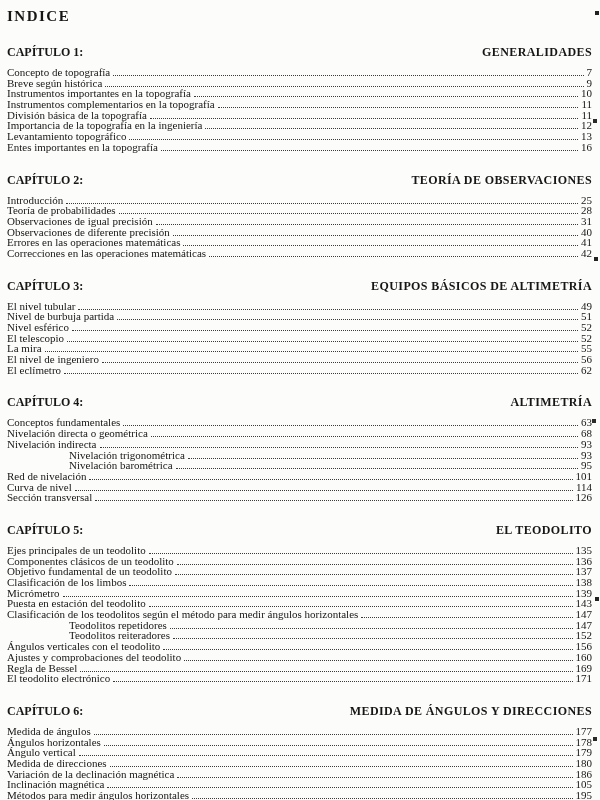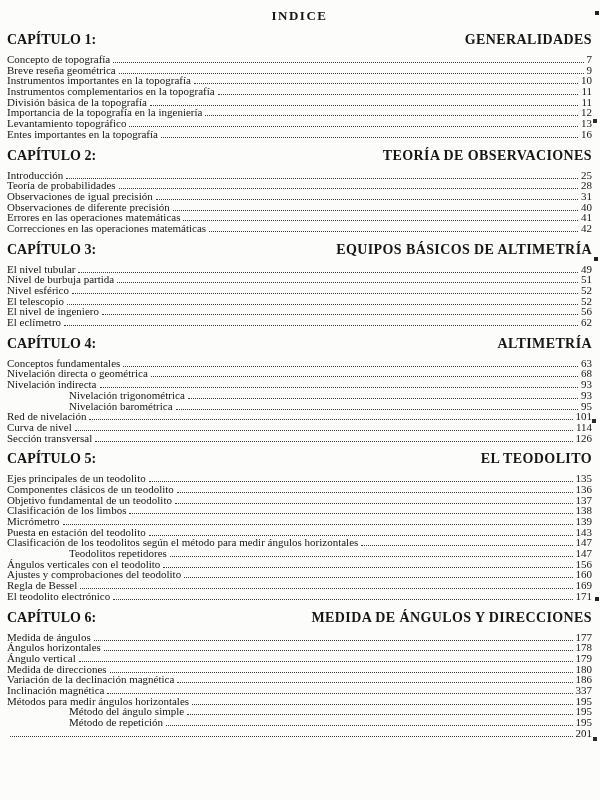--- a/index.html
+++ b/index.html
@@ -12,31 +12,31 @@
     overflow: hidden;
     position: relative;
   }
   .page {
     padding: 6px 8px 4px 7px;
     box-sizing: border-box;
     width: 100%;
     height: 100%;
   }
   .doc-title {
-    text-align: center;
+    text-align: left;
     font-weight: bold;
-    font-size: 13px;
+    font-size: 15px;
     letter-spacing: 1.5px;
     margin: 2px 0 8px 0;
   }
   .chapter-header {
     position: relative;
     font-weight: bold;
-    font-size: 14px;
-    margin: 9px 0 8px 0;
+    font-size: 12px;
+    margin: 21px 0 8px 0;
     height: 13px;
     line-height: 13px;
   }
   .chapter-label {
     position: absolute;
     left: 0;
     top: 0;
     white-space: nowrap;
   }
   .chapter-title {
@@ -91,21 +91,21 @@
       <div class="chapter-header">
         <span class="chapter-label">CAPÍTULO 1:</span>
         <span class="chapter-title">GENERALIDADES</span>
       </div>
       <div class="entry">
         <span class="entry-text">Concepto de topografía</span>
         <span class="leader"></span>
         <span class="entry-page">7</span>
       </div>
       <div class="entry">
-        <span class="entry-text">Breve reseña geométrica</span>
+        <span class="entry-text">Breve según histórica</span>
         <span class="leader"></span>
         <span class="entry-page">9</span>
       </div>
       <div class="entry">
         <span class="entry-text">Instrumentos importantes en la topografía</span>
         <span class="leader"></span>
         <span class="entry-page">10</span>
       </div>
       <div class="entry">
         <span class="entry-text">Instrumentos complementarios en la topografía</span>
@@ -184,20 +184,25 @@
         <span class="entry-text">Nivel esférico</span>
         <span class="leader"></span>
         <span class="entry-page">52</span>
       </div>
       <div class="entry">
         <span class="entry-text">El telescopio</span>
         <span class="leader"></span>
         <span class="entry-page">52</span>
       </div>
       <div class="entry">
+        <span class="entry-text">La mira</span>
+        <span class="leader"></span>
+        <span class="entry-page">55</span>
+      </div>
+      <div class="entry">
         <span class="entry-text">El nivel de ingeniero</span>
         <span class="leader"></span>
         <span class="entry-page">56</span>
       </div>
       <div class="entry">
         <span class="entry-text">El eclímetro</span>
         <span class="leader"></span>
         <span class="entry-page">62</span>
       </div>
       <div class="chapter-header">
@@ -281,20 +286,25 @@
       <div class="entry">
         <span class="entry-text">Clasificación de los teodolitos según el método para medir ángulos horizontales</span>
         <span class="leader"></span>
         <span class="entry-page">147</span>
       </div>
       <div class="entry indent">
         <span class="entry-text">Teodolitos repetidores</span>
         <span class="leader"></span>
         <span class="entry-page">147</span>
       </div>
+      <div class="entry indent">
+        <span class="entry-text">Teodolitos reiteradores</span>
+        <span class="leader"></span>
+        <span class="entry-page">152</span>
+      </div>
       <div class="entry">
         <span class="entry-text">Ángulos verticales con el teodolito</span>
         <span class="leader"></span>
         <span class="entry-page">156</span>
       </div>
       <div class="entry">
         <span class="entry-text">Ajustes y comprobaciones del teodolito</span>
         <span class="leader"></span>
         <span class="entry-page">160</span>
       </div>
@@ -333,21 +343,21 @@
         <span class="entry-page">180</span>
       </div>
       <div class="entry">
         <span class="entry-text">Variación de la declinación magnética</span>
         <span class="leader"></span>
         <span class="entry-page">186</span>
       </div>
       <div class="entry">
         <span class="entry-text">Inclinación magnética</span>
         <span class="leader"></span>
-        <span class="entry-page">337</span>
+        <span class="entry-page">105</span>
       </div>
       <div class="entry">
         <span class="entry-text">Métodos para medir ángulos horizontales</span>
         <span class="leader"></span>
         <span class="entry-page">195</span>
       </div>
       <div class="entry indent">
         <span class="entry-text">Método del ángulo simple</span>
         <span class="leader"></span>
         <span class="entry-page">195</span>

